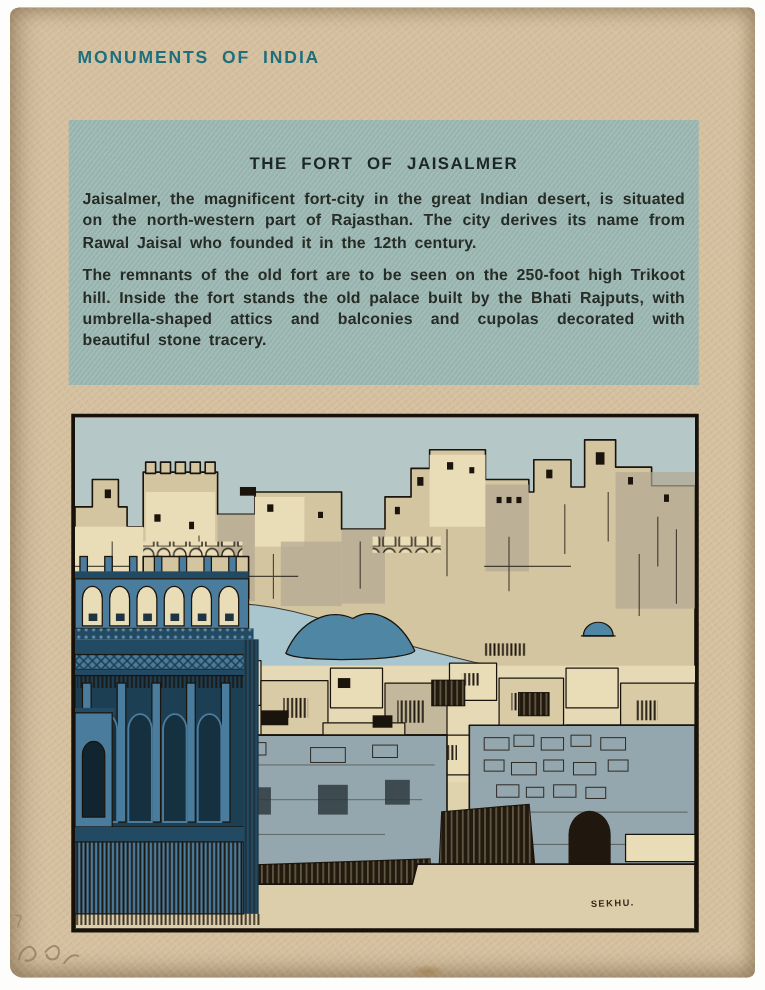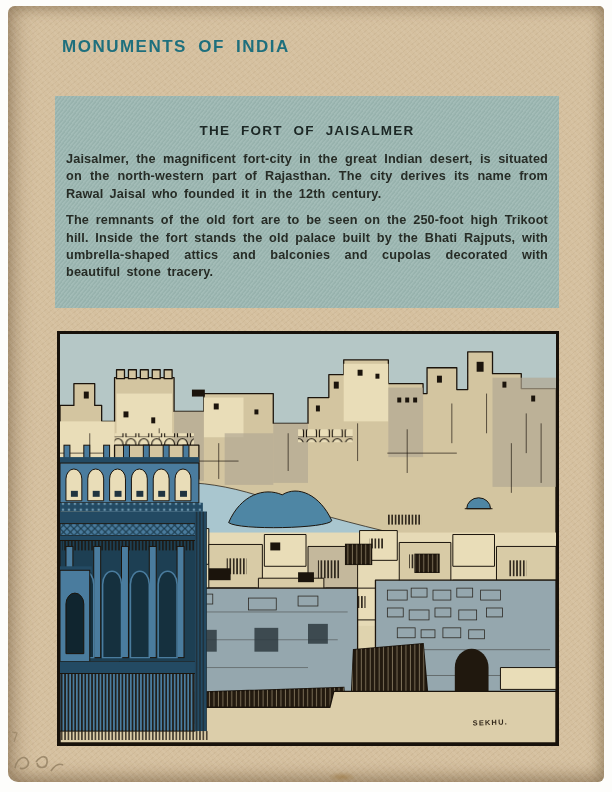--- a/index.html
+++ b/index.html
@@ -12,21 +12,21 @@
   html,body{margin:0;padding:0}
   body{width:612px;height:792px;background:#fdfdfb;position:relative;overflow:hidden;
        font-family:"Liberation Sans",sans-serif;}
   .paper{position:absolute;left:8px;top:6px;width:596px;height:776px;background:var(--paper);
          border-radius:7px 5px 6px 10px;
          box-shadow:inset 10px 0 18px rgba(92,70,42,.28), inset -7px 0 12px rgba(92,70,42,.2),
                     inset 0 -9px 14px rgba(92,70,42,.22), inset 0 6px 10px rgba(92,70,42,.12);}
   .paper::before{content:"";position:absolute;inset:0;border-radius:inherit;pointer-events:none;
          background:repeating-linear-gradient(48deg, rgba(255,255,255,.05) 0 2px, transparent 2px 5px),
                     repeating-linear-gradient(-40deg, rgba(86,60,30,.05) 0 1px, transparent 1px 4px);}
-  .header{position:absolute;left:54px;top:31px;font-size:17px;font-weight:bold;
+  .header{position:absolute;left:54px;top:31px;font-size:14px;font-weight:bold;
           letter-spacing:1.5px;word-spacing:5px;color:var(--header-teal);}
   .panel{position:absolute;left:47px;top:90px;width:504px;height:212px;background:var(--panel-teal);}
   .panel::after{content:"";position:absolute;inset:0;pointer-events:none;
          background:repeating-linear-gradient(128deg, rgba(255,255,255,.06) 0 1px, rgba(40,70,60,.05) 2px 3px);}
   .title{margin:0;padding-top:27px;text-align:center;font-size:13.5px;font-weight:bold;
          letter-spacing:1.2px;word-spacing:6px;color:#15201e;}
   .para{margin:13px 11px 0;text-align:justify;font-size:12.7px;line-height:17.4px;
         font-weight:bold;letter-spacing:.15px;word-spacing:2.5px;color:var(--text-dark);}
   .para + .para{margin-top:9px;}
   .frame{position:absolute;left:49px;top:325px;width:496px;height:409px;

